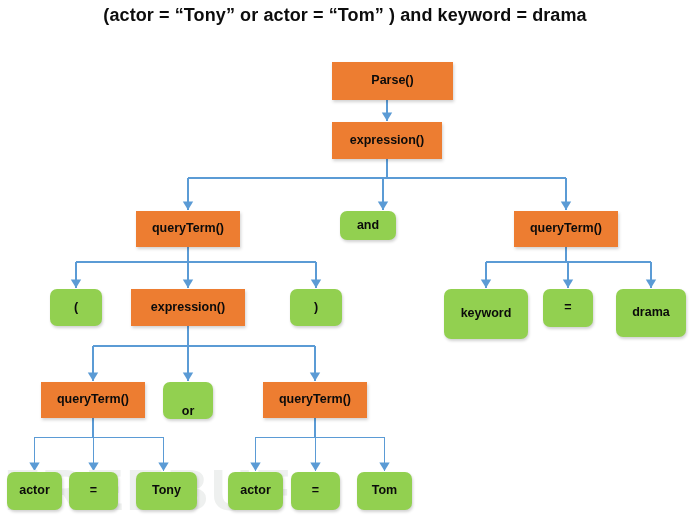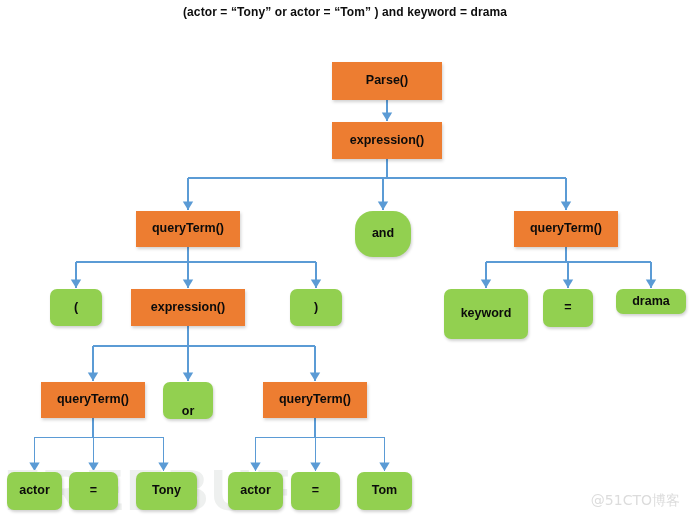--- a/index.html
+++ b/index.html
@@ -16,21 +16,21 @@
     height: 518px;
     background: #ffffff;
     overflow: hidden;
   }
   #title {
     position: absolute;
     left: 0;
     top: 5px;
     width: 690px;
     text-align: center;
-    font-size: 12px;
+    font-size: 18px;
     font-weight: bold;
     color: #0d0d0d;
     letter-spacing: 0.1px;
     white-space: nowrap;
   }
   #edges {
     position: absolute;
     left: 0;
     top: 0;
     width: 690px;
@@ -141,51 +141,51 @@
       <line x1="255.5" y1="437.44" x2="384.5" y2="437.44" stroke="#5B9BD5" stroke-width="1.6" shape-rendering="crispEdges"></line>
       <line x1="255.5" y1="437.44" x2="255.5" y2="471" stroke="#5B9BD5" stroke-width="1.6" shape-rendering="crispEdges"></line>
       <path d="M 250.3 462.5 L 260.7 462.5 L 255.5 471 Z" fill="#5B9BD5"></path>
       <line x1="315.5" y1="437.44" x2="315.5" y2="471" stroke="#5B9BD5" stroke-width="1.6" shape-rendering="crispEdges"></line>
       <path d="M 310.3 462.5 L 320.7 462.5 L 315.5 471 Z" fill="#5B9BD5"></path>
       <line x1="384.5" y1="437.44" x2="384.5" y2="471" stroke="#5B9BD5" stroke-width="1.6" shape-rendering="crispEdges"></line>
       <path d="M 379.3 462.5 L 389.7 462.5 L 384.5 471 Z" fill="#5B9BD5"></path>
     </svg>
 
   <div id="nodes">
-      <div class="node orange" style="left: 332px; top: 62px; width: 110px; height: 38px;">
+      <div class="node orange" style="left: 332px; top: 62px; width: 121px; height: 38px;">
         <span class="lbl">Parse()</span>
       </div>
       <div class="node orange" style="left: 332px; top: 122px; width: 110px; height: 37px;">
         <span class="lbl">expression()</span>
       </div>
       <div class="node orange" style="left: 136px; top: 211px; width: 104px; height: 36px;">
         <span class="lbl">queryTerm()</span>
       </div>
-      <div class="node green" style="left: 355px; top: 211px; width: 56px; height: 46px; border-radius: 18px;">
+      <div class="node green" style="left: 340px; top: 211px; width: 56px; height: 29px;">
         <span class="lbl">and</span>
       </div>
       <div class="node orange" style="left: 514px; top: 211px; width: 104px; height: 36px;">
         <span class="lbl">queryTerm()</span>
       </div>
       <div class="node green" style="left: 50px; top: 289px; width: 52px; height: 37px;">
         <span class="lbl">(</span>
       </div>
       <div class="node orange" style="left: 131px; top: 289px; width: 114px; height: 37px;">
         <span class="lbl">expression()</span>
       </div>
       <div class="node green" style="left: 290px; top: 289px; width: 52px; height: 37px;">
         <span class="lbl">)</span>
       </div>
       <div class="node green" style="left: 444px; top: 289px; width: 84px; height: 50px;">
         <span class="lbl">keyword</span>
       </div>
       <div class="node green" style="left: 543px; top: 289px; width: 50px; height: 38px;">
         <span class="lbl">=</span>
       </div>
-      <div class="node green" style="left: 616px; top: 289px; width: 70px; height: 25px;">
+      <div class="node green" style="left: 616px; top: 289px; width: 70px; height: 48px;">
         <span class="lbl">drama</span>
       </div>
       <div class="node orange" style="left: 41px; top: 382px; width: 104px; height: 36px;">
         <span class="lbl">queryTerm()</span>
       </div>
       <div class="node green" style="left: 163px; top: 382px; width: 50px; height: 37px; align-items: flex-end;">
         <span class="lbl">or</span>
       </div>
       <div class="node orange" style="left: 263px; top: 382px; width: 104px; height: 36px;">
         <span class="lbl">queryTerm()</span>
@@ -203,14 +203,13 @@
         <span class="lbl">actor</span>
       </div>
       <div class="node green" style="left: 291px; top: 472px; width: 49px; height: 38px;">
         <span class="lbl">=</span>
       </div>
       <div class="node green" style="left: 357px; top: 472px; width: 55px; height: 38px;">
         <span class="lbl">Tom</span>
       </div>
     </div>
 
-  <div id="wm-51cto">@51CTO博客</div>
 </div>
 
 </body></html>

